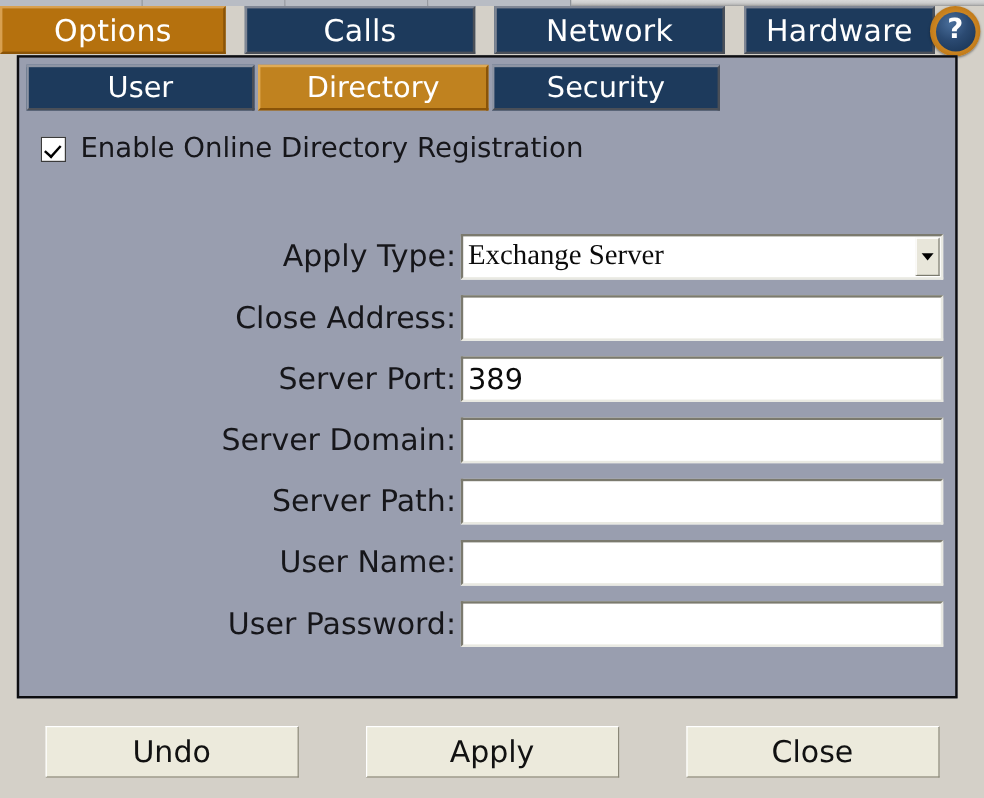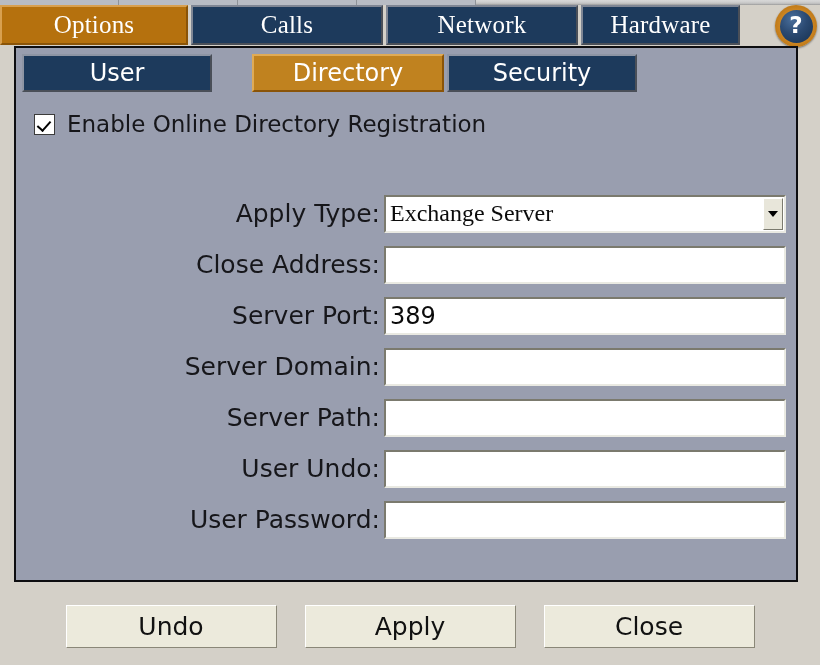--- a/index.html
+++ b/index.html
@@ -28,22 +28,21 @@
     background: #b8bcc4;
     border-right: 1px solid #8e9298;
   }
 
   
   #main-tabs {
     position: absolute;
     left: 0; top: 5px;
     width: 790px; height: 40px;
     display: flex;
-    gap: 3px;
-    font-family: Liberation Serif, serif;
+    gap: 16px;
   }
   .main-tab {
     height: 40px;
     background: #1d3a5c;
     border: 2px solid;
     border-color: #7f8694 #4a4f58 #4a4f58 #7f8694;
     box-sizing: border-box;
     color: #ffffff;
     font-size: 25px;
     display: flex;
@@ -119,21 +118,21 @@
     justify-content: center;
     cursor: pointer;
     user-select: none;
   }
   .sub-tab.active {
     background: #c0821f;
     border-color: #e0ab55 #8a5408 #8a5408 #e0ab55;
   }
   .sub-tab.s-general   { width: 194px; }
   .sub-tab.s-user      { width: 190px; }
-  .sub-tab.s-directory { width: 192px; margin-left: 37px; }
+  .sub-tab.s-directory { width: 192px; }
   .sub-tab.s-security  { width: 190px; }
 
   
   #checkbox-row {
     position: absolute;
     left: 18px; top: 63px;
     display: flex;
     align-items: center;
     gap: 12px;
   }
@@ -224,21 +223,21 @@
     border-top: 6px solid #000000;
   }
 
   
   #button-bar {
     position: absolute;
     left: 0; top: 605px;
     width: 820px;
     display: flex;
     justify-content: center;
-    gap: 28px;
+    gap: 56px;
   }
   .dlg-button {
     width: 211px; height: 43px;
     background: #eceadc;
     border: 1px solid;
     border-color: #ffffff #8a8778 #8a8778 #ffffff;
     box-sizing: border-box;
     font-size: 25px;
     color: #111111;
     display: flex;
@@ -328,21 +327,21 @@
     </div>
 
     <div class="form-row">
       <div class="form-label">Server Path:</div>
       <div class="field-wrap">
         <div class="field"></div>
       </div>
     </div>
 
     <div class="form-row">
-      <div class="form-label">User Undo:</div>
+      <div class="form-label">User Name:</div>
       <div class="field-wrap">
         <div class="field"></div>
       </div>
     </div>
 
     <div class="form-row">
       <div class="form-label">User Password:</div>
       <div class="field-wrap">
         <div class="field"></div>
       </div>

